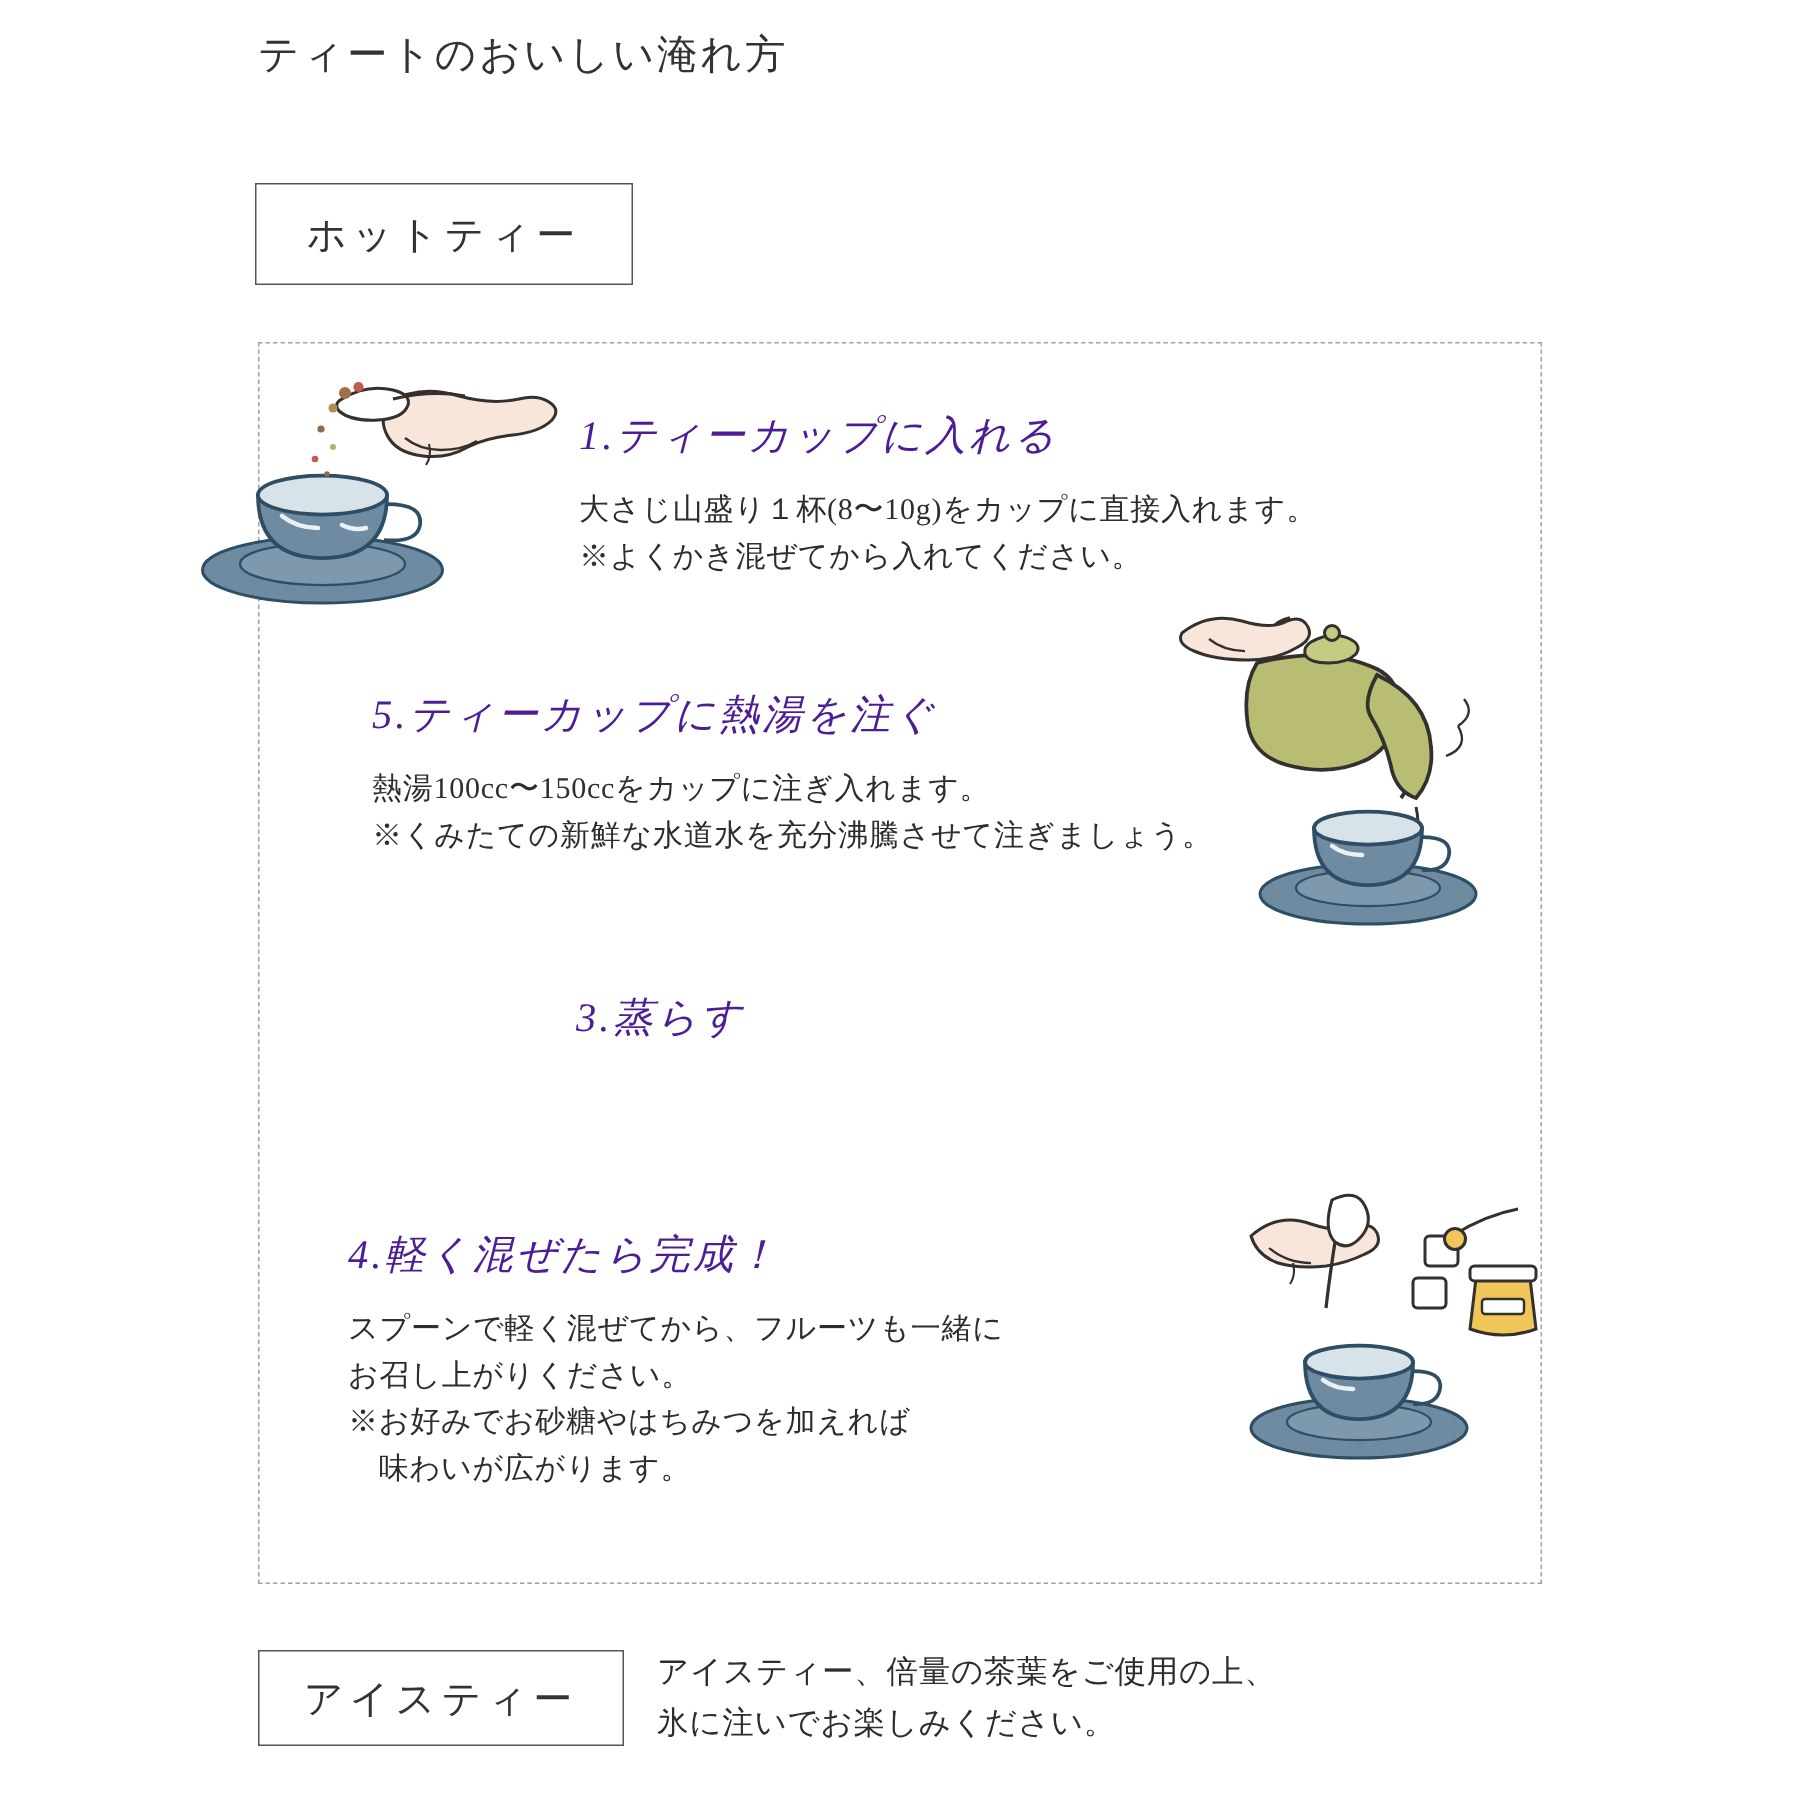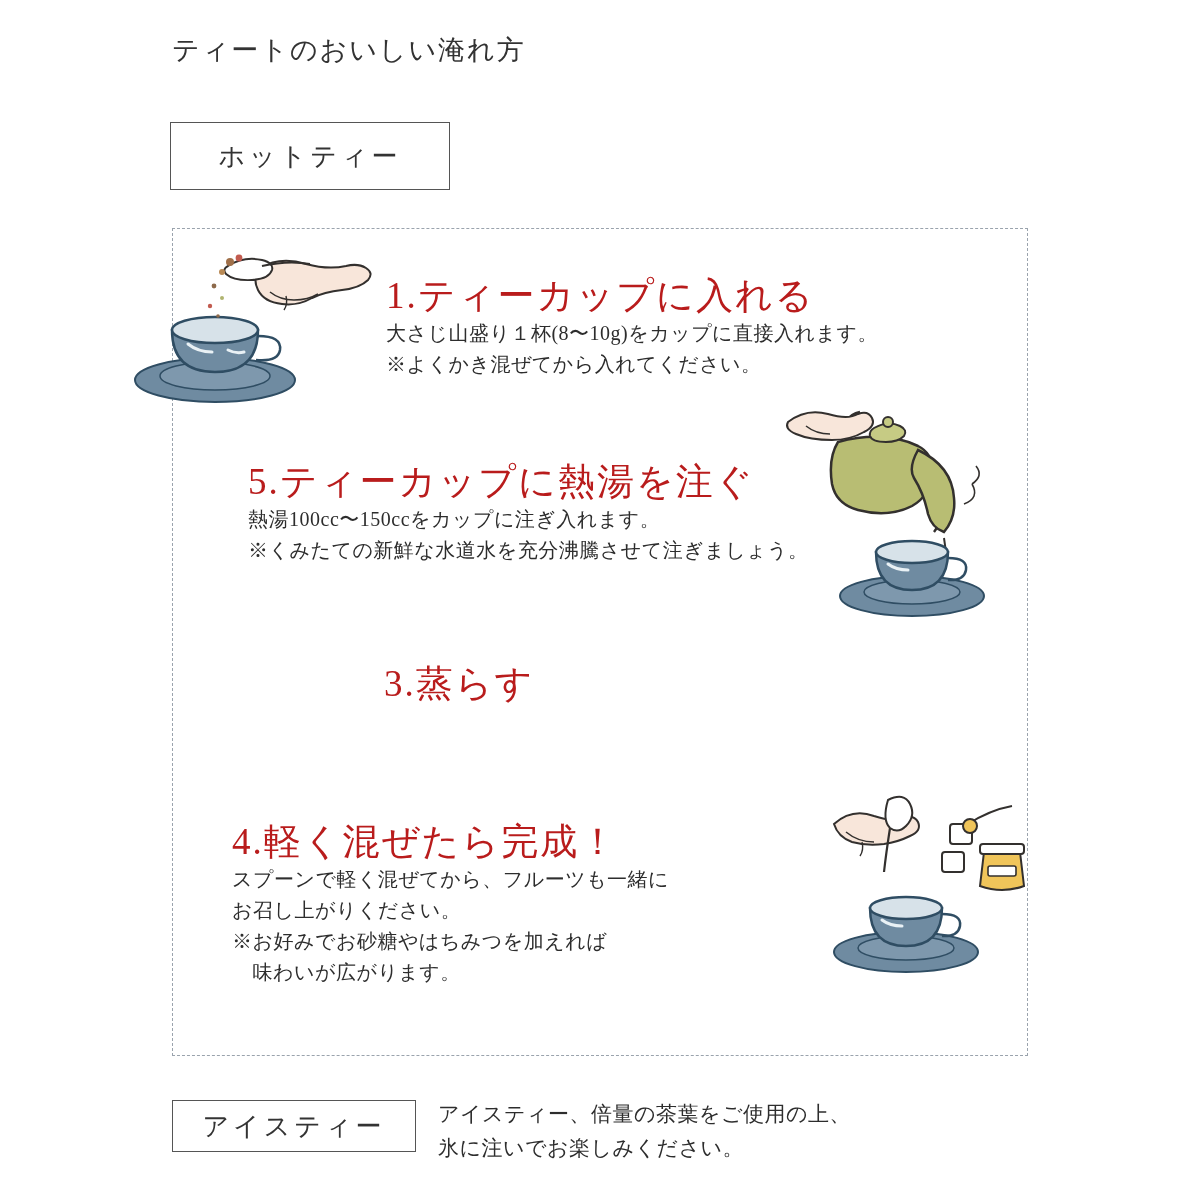--- a/index.html
+++ b/index.html
@@ -18,21 +18,21 @@
 
   .page {
     position: absolute;
     inset: 0;
   }
 
   
   .page-title {
     position: absolute;
     left: 172px;
-    top: 32px;
+    top: 18px;
     font-size: 27px;
     letter-spacing: 2px;
     color: #333333;
     white-space: nowrap;
   }
 
   
   .label-box {
     position: absolute;
     border: 1px solid #555555;
@@ -40,49 +40,51 @@
     align-items: center;
     justify-content: center;
     box-sizing: border-box;
   }
   .label-box .label-text {
     font-size: 26px;
     letter-spacing: 4px;
     color: #333333;
     white-space: nowrap;
   }
-  #hot-label { left: 170px; top: 122px; width: 280px; height: 68px; }
-  #iced-label { left: 172px; top: 1100px; width: 244px; height: 52px; }
+  #hot-label { left: 170px; top: 122px; width: 252px; height: 68px; }
+  #iced-label { left: 172px; top: 1100px; width: 244px; height: 64px; }
 
   
   .dashed-area {
     position: absolute;
     left: 172px;
     top: 228px;
     width: 856px;
     height: 828px;
     border: 1.5px dashed #9aa3ad;
     box-sizing: border-box;
   }
 
   
   .step { position: absolute; }
   .step-heading {
-    font-size: 37px;
+    font-size: 27px;
     letter-spacing: 2px;
-    color: #b91c1c;
+    color: #4c1d95;
     white-space: nowrap;
     line-height: 1.2;
+    font-style: italic;
   }
   .step-body {
     font-size: 20px;
     line-height: 1.55;
     color: #2d2d2d;
     white-space: pre-line;
     letter-spacing: 0.5px;
+    margin-top: 19px;
   }
 
   #step-1 { left: 386px; top: 274px; }
   #step-2 { left: 248px; top: 460px; }
   #step-3 { left: 384px; top: 662px; }
   #step-4 { left: 232px; top: 820px; }
 
   
   .iced-note {
     position: absolute;

